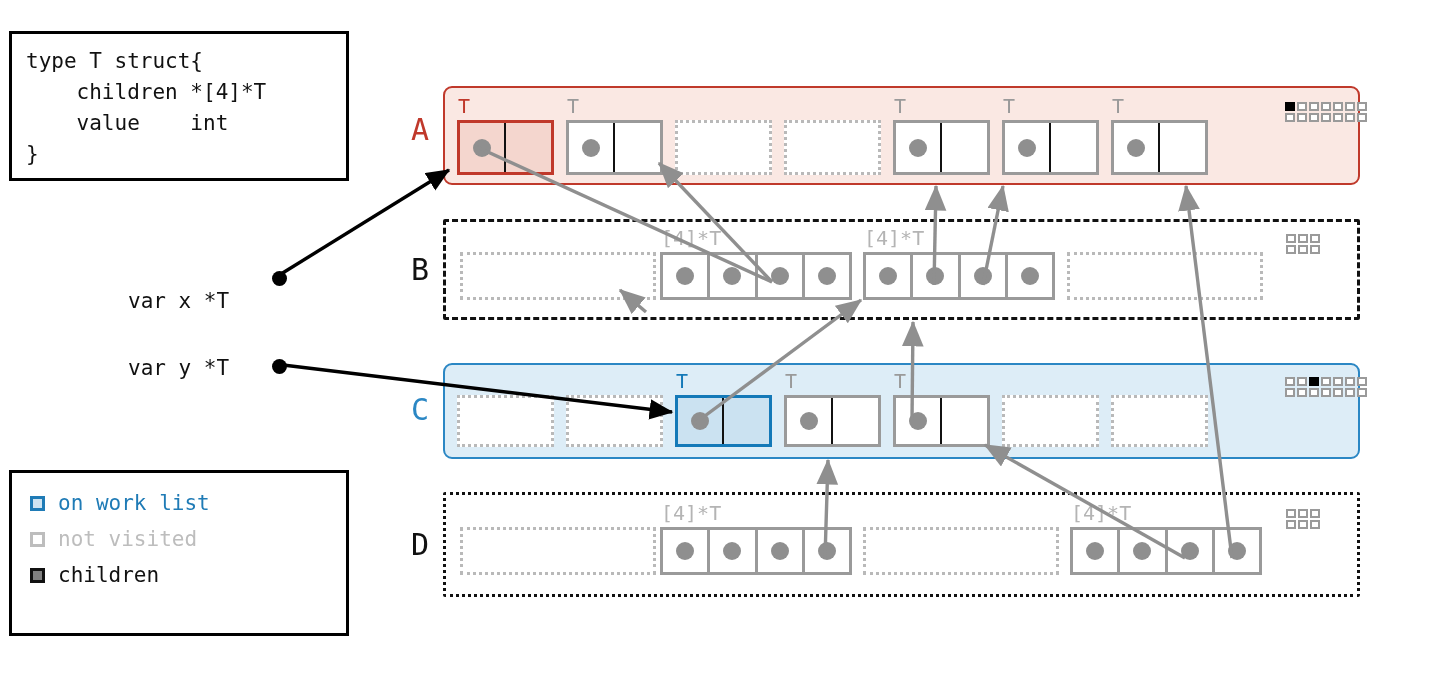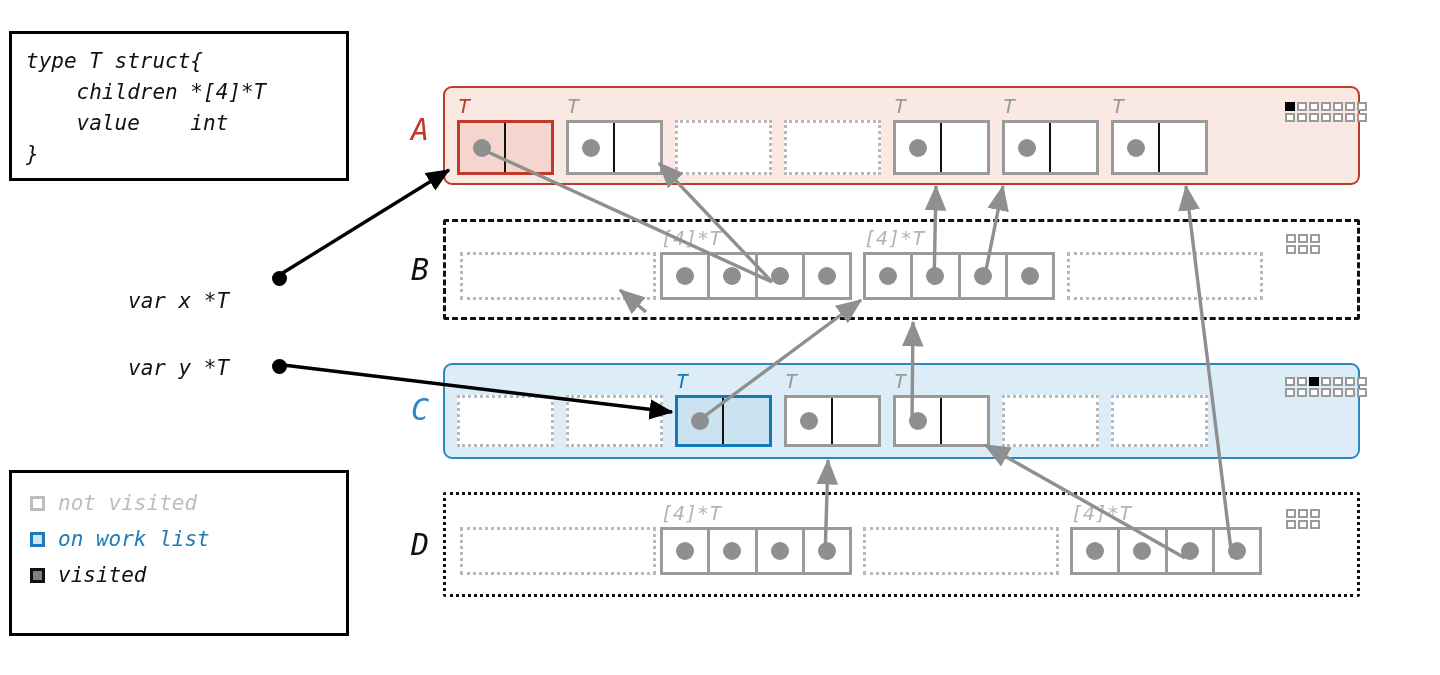--- a/index.html
+++ b/index.html
@@ -1,20 +1,20 @@
 <!DOCTYPE html>
 <html><head>
 <meta charset="utf-8">
 <style>
   html,body{margin:0;padding:0;background:#ffffff;}
   body{
     width:1440px;height:675px;position:relative;overflow:hidden;
     font-family:"DejaVu Sans Mono","Liberation Mono",monospace;
   }
-  .stage{position:absolute;left:0;top:0;width:1440px;height:675px;font-style:italic;}
+  .stage{position:absolute;left:0;top:0;width:1440px;height:675px;}
 
   
   #code-box{
     position:absolute;left:9px;top:31px;width:340px;height:150px;
     border:3px solid #000;background:#fff;box-sizing:border-box;
   }
   #code-box pre{
     margin:0;padding:12px 0 0 14px;
     font-family:"DejaVu Sans Mono","Liberation Mono",monospace;
     font-size:21px;line-height:31px;color:#111;white-space:pre;
@@ -376,27 +376,27 @@
     <line x1="912" y1="420" x2="913" y2="322" stroke="#8f8f8f" stroke-width="3.4" marker-end="url(#ah-gray)"></line>
 
     <line x1="825" y1="558" x2="828" y2="460" stroke="#8f8f8f" stroke-width="3.4" marker-end="url(#ah-gray)"></line>
 
     <line x1="1185" y1="558" x2="985" y2="445" stroke="#8f8f8f" stroke-width="3.4" marker-end="url(#ah-gray)"></line>
 
     <line x1="1232" y1="558" x2="1186" y2="186" stroke="#8f8f8f" stroke-width="3.4" marker-end="url(#ah-gray)"></line>
   </svg>
 
   <div id="legend-box">
+    <div class="legend-row lg-worklist">
+      <span class="legend-swatch"></span>
+      <span class="legend-label">on work list</span>
+    </div>
     <div class="legend-row lg-notvisited">
       <span class="legend-swatch"></span>
       <span class="legend-label">not visited</span>
     </div>
-    <div class="legend-row lg-worklist">
-      <span class="legend-swatch"></span>
-      <span class="legend-label">on work list</span>
-    </div>
     <div class="legend-row lg-visited">
       <span class="legend-swatch"></span>
-      <span class="legend-label">visited</span>
+      <span class="legend-label">children</span>
     </div>
   </div>
 
 </div>
 
 </body></html>

